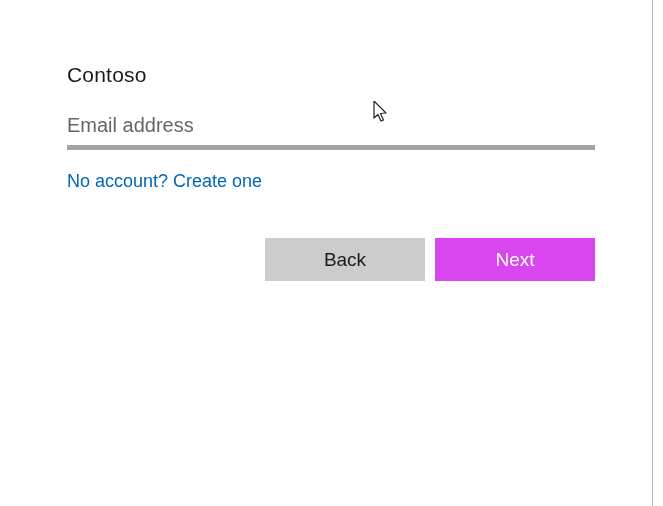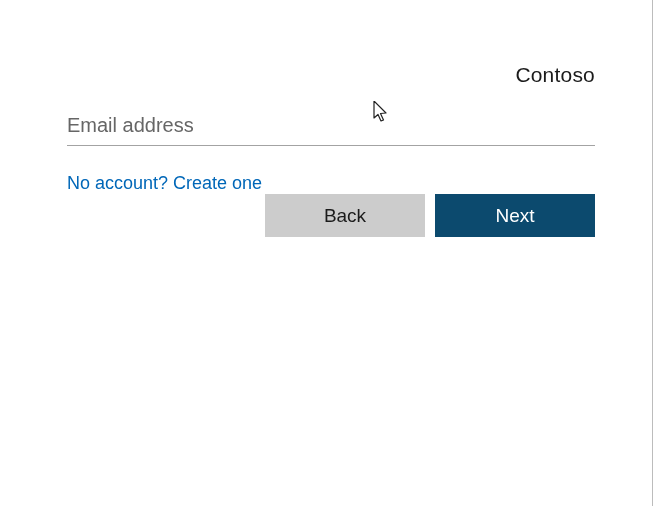--- a/index.html
+++ b/index.html
@@ -25,55 +25,55 @@
     }
     .signin-card {
       padding: 63px 68px 48px 67px;
     }
     .brand {
       font-size: 21px;
       font-weight: 400;
       color: #1b1b1b;
       margin-bottom: 21px;
       letter-spacing: 0.2px;
-      text-align: right;
     }
     .title {
       font-size: 32px;
       font-weight: 600;
       color: #1b1b1b;
       margin-bottom: 15px;
     }
     .subtitle {
       font-size: 19.5px;
       font-weight: 400;
       color: #1b1b1b;
       margin-bottom: 42px;
     }
     .email-input {
       width: 100%;
       border: none;
-      border-bottom: 1px solid #a3a3a3;
+      border-bottom: 5px solid #a3a3a3;
       padding: 6px 0 8px 0;
       font-size: 20px;
       font-family: inherit;
       outline: none;
       color: #333;
       background: transparent;
-      margin-bottom: 27px;
+      margin-bottom: 21px;
     }
     .email-input::placeholder {
       color: #666;
       opacity: 1;
     }
     .create-link {
       font-size: 18px;
       color: #0067b8;
       text-decoration: none;
       display: inline-block;
+      margin-bottom: 46px;
       cursor: pointer;
     }
     .button-row {
       display: flex;
       justify-content: flex-end;
       gap: 10px;
     }
     .btn {
       min-width: 160px;
       height: 43px;
@@ -83,21 +83,21 @@
       cursor: pointer;
       display: inline-flex;
       align-items: center;
       justify-content: center;
     }
     .btn-secondary {
       background: #cccccc;
       color: #1b1b1b;
     }
     .btn-primary {
-      background: #0c4a6e;
+      background: #d946ef;
       color: #fff;
     }
     .cursor {
       position: absolute;
       left: 373px;
       top: 101px;
       width: 18px;
       height: 24px;
       pointer-events: none;
     }

